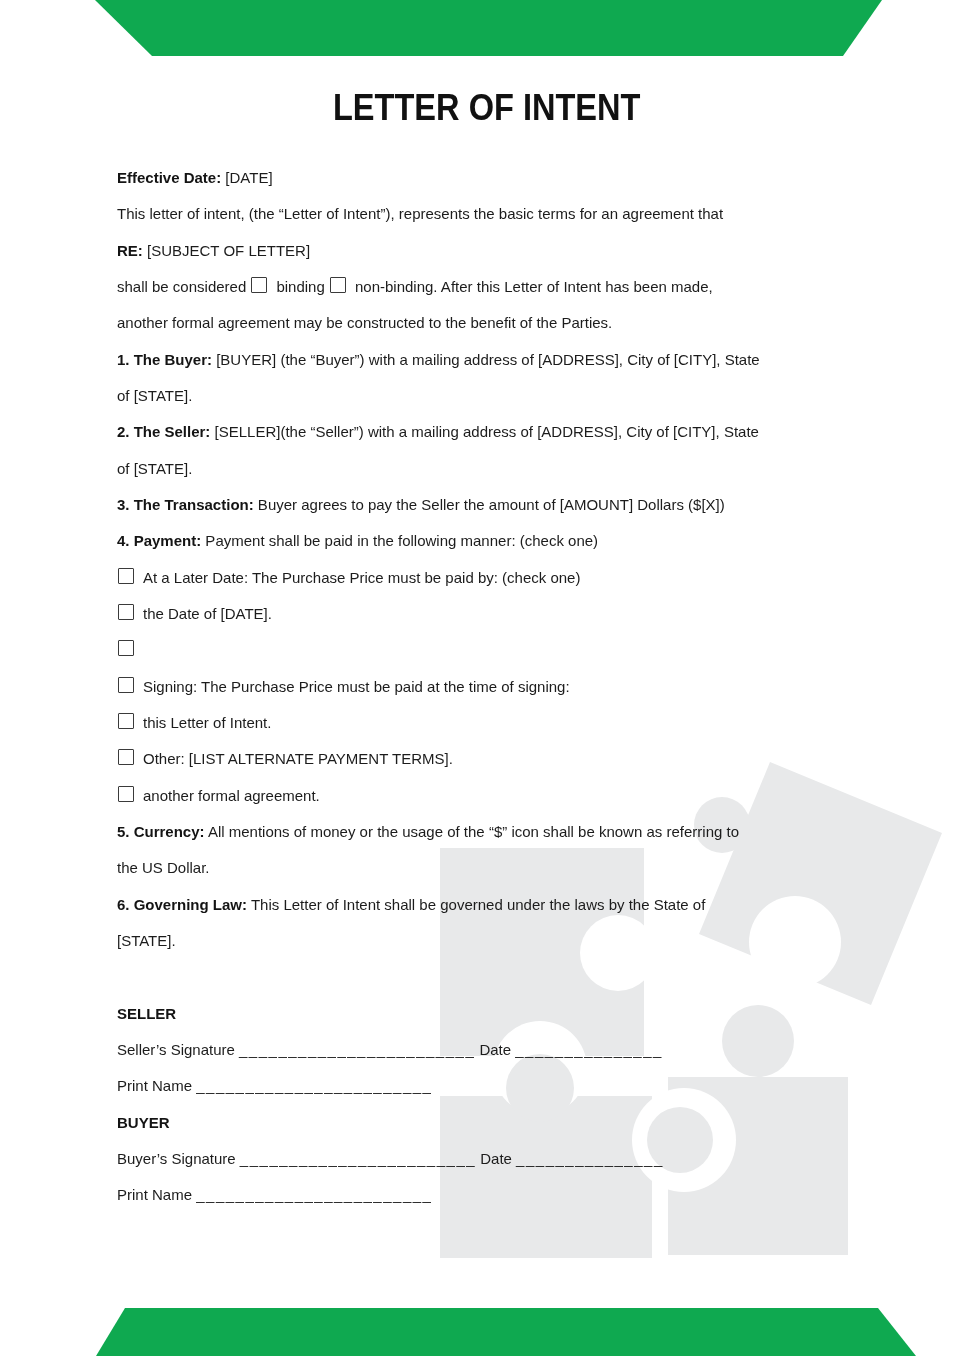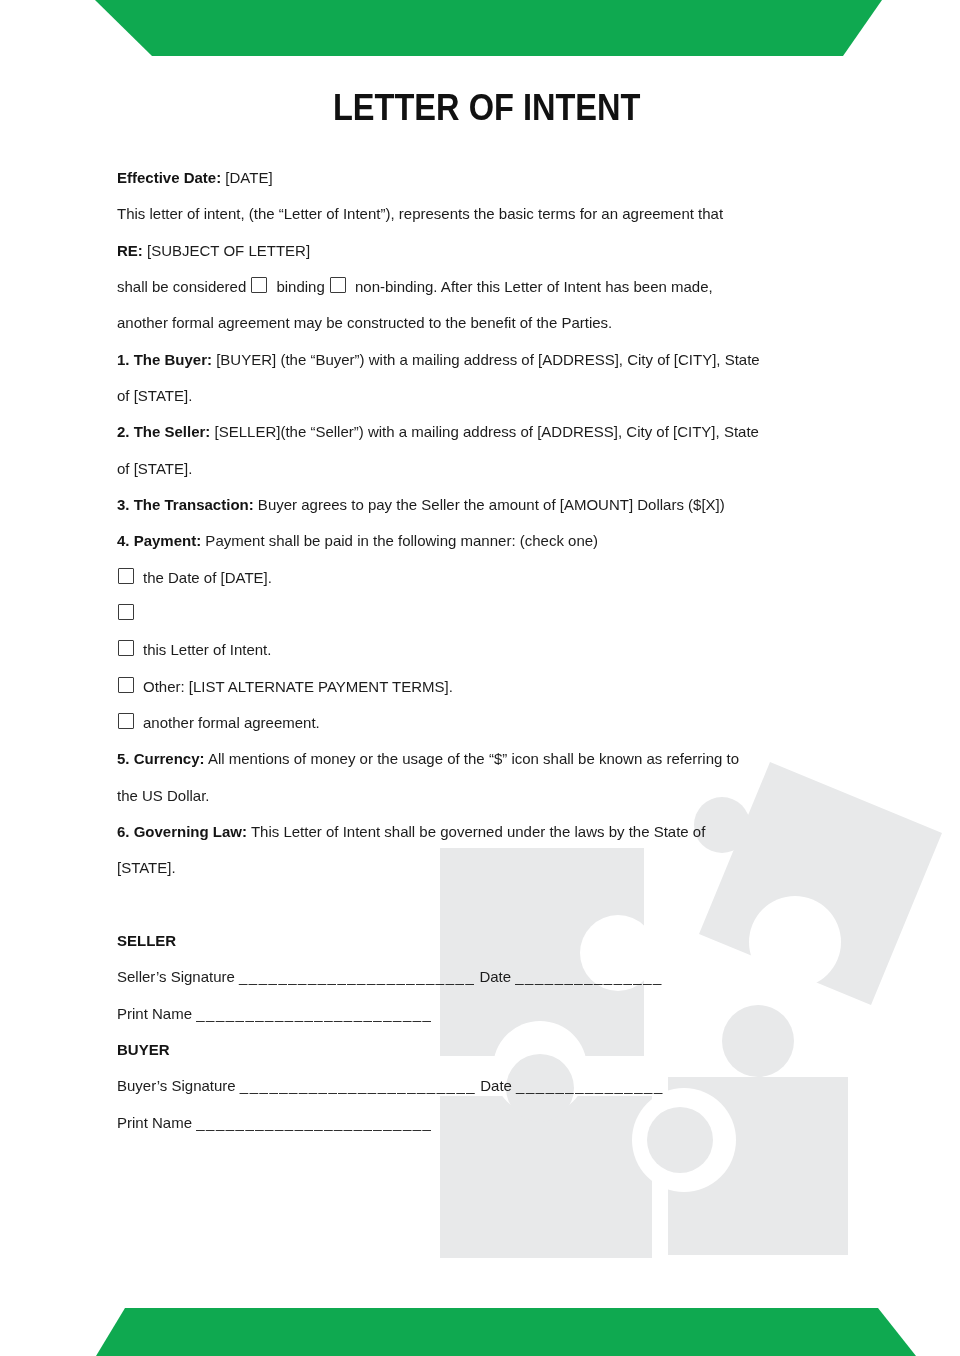--- a/index.html
+++ b/index.html
@@ -77,22 +77,24 @@
     <div class="ln"><span class="b">1. The Buyer:</span><span> [BUYER] (the “Buyer”) with a mailing address of [ADDRESS], City of [CITY], State</span></div>
     <div class="ln"><span>of [STATE].</span></div>
 
     <div class="ln"><span class="b">2. The Seller:</span><span> [SELLER](the “Seller”) with a mailing address of [ADDRESS], City of [CITY], State</span></div>
     <div class="ln"><span>of [STATE].</span></div>
 
     <div class="ln"><span class="b">3. The Transaction:</span><span> Buyer agrees to pay the Seller the amount of [AMOUNT] Dollars ($[X])</span></div>
 
     <div class="ln"><span class="b">4. Payment:</span><span> Payment shall be paid in the following manner: (check one)</span></div>
 
+    <div class="ln"><span class="cb"></span><span>At a Later Date: The Purchase Price must be paid by: (check one)</span></div>
     <div class="ln"><span class="cb"></span><span>the Date of [DATE].</span></div>
     <div class="ln"><span class="cb"></span></div>
+    <div class="ln"><span class="cb"></span><span>Signing: The Purchase Price must be paid at the time of signing:</span></div>
     <div class="ln"><span class="cb"></span><span>this Letter of Intent.</span></div>
     <div class="ln"><span class="cb"></span><span>Other: [LIST ALTERNATE PAYMENT TERMS].</span></div>
     <div class="ln"><span class="cb"></span><span>another formal agreement.</span></div>
 
     <div class="ln"><span class="b">5. Currency:</span><span> All mentions of money or the usage of the “$” icon shall be known as referring to</span></div>
     <div class="ln"><span>the US Dollar.</span></div>
 
     <div class="ln"><span class="b">6. Governing Law:</span><span> This Letter of Intent shall be governed under the laws by the State of</span></div>
     <div class="ln"><span>[STATE].</span></div>
 

